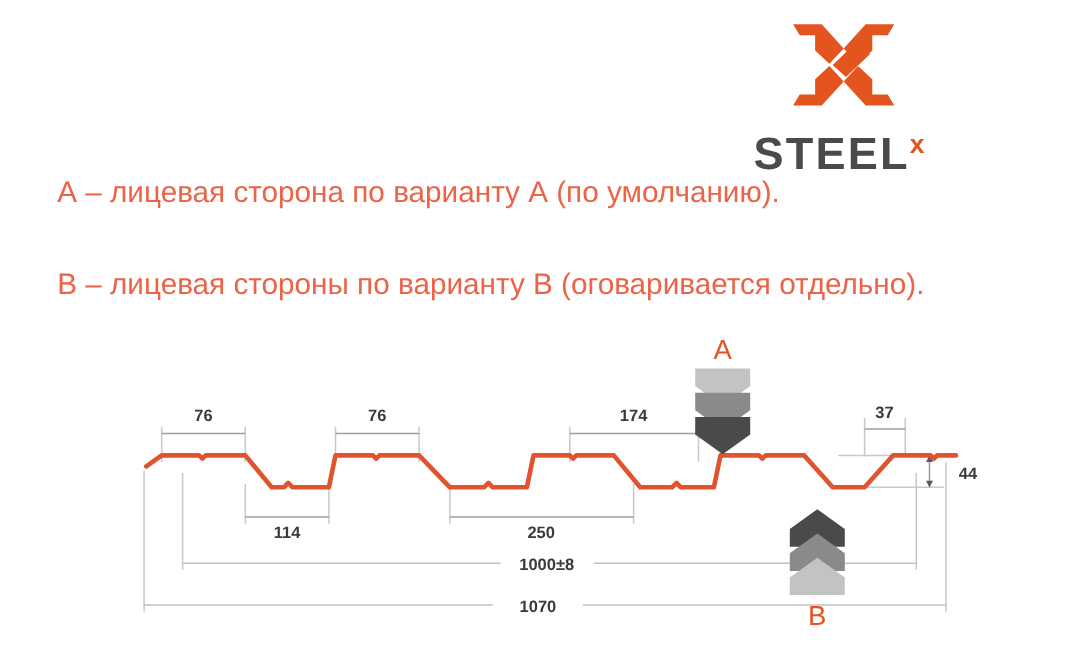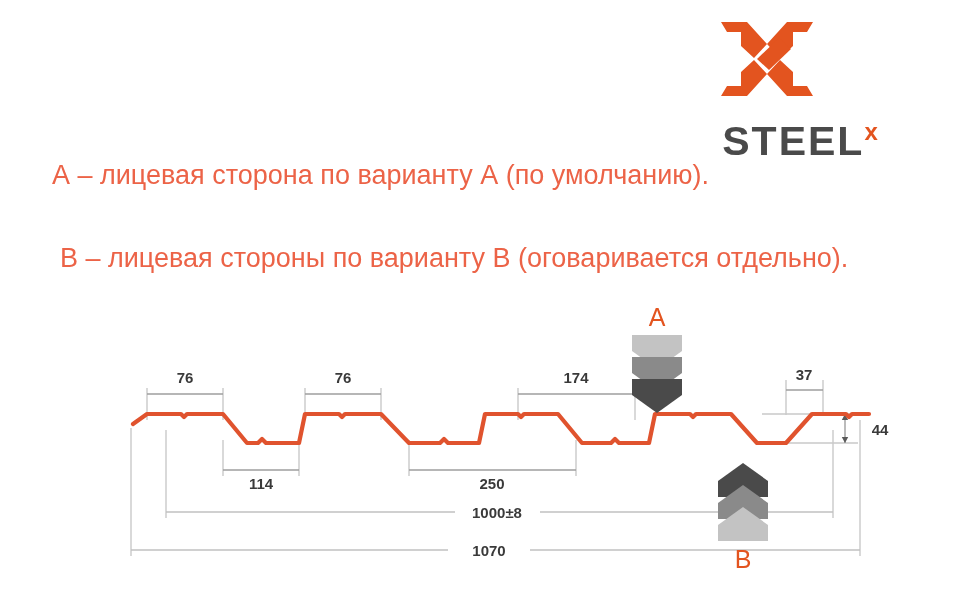--- a/index.html
+++ b/index.html
@@ -2,32 +2,32 @@
 <html><head>
 <meta charset="utf-8">
 <style>
   html,body{margin:0;padding:0;}
   body{
     width:970px;height:597px;
     background:#ffffff;
     font-family:"Liberation Sans","DejaVu Sans",sans-serif;
     position:relative;overflow:hidden;
   }
-  .logo-wrap{position:absolute;left:685px;top:18px;width:230px;height:130px;text-align:center;}
+  .logo-wrap{position:absolute;left:685px;top:18px;width:230px;height:130px;}
   .logo-mark{position:absolute;left:36px;top:0;width:92px;height:82px;}
   .logo-word{position:absolute;left:0;top:92px;width:230px;height:44px;
     font-size:41px;font-weight:bold;letter-spacing:2px;color:#4a4a4a;
     font-family:"Liberation Sans","DejaVu Sans",sans-serif;line-height:44px;}
   .logo-sup{color:#e3541f;font-size:24px;vertical-align:super;letter-spacing:0;}
 
   
   .legend-line{position:absolute;left:52px;color:#ec6347;font-size:27px;
     font-family:"Liberation Sans","DejaVu Sans",sans-serif;white-space:nowrap;}
   #legend-a{top:160px;}
-  #legend-b{top:243px;margin-left:8px;}
+  #legend-b{top:243px;}
 
   
   #drawing{position:absolute;left:0;top:280px;width:970px;height:317px;}
   #drawing svg{display:block;}
   .dim-text{font-family:"Liberation Sans","DejaVu Sans",sans-serif;
     font-size:15px;font-weight:bold;fill:#3a3a3a;}
   .marker-letter{font-family:"Liberation Sans","DejaVu Sans",sans-serif;
     font-size:25px;fill:#e3541f;}
 </style>
 </head>

